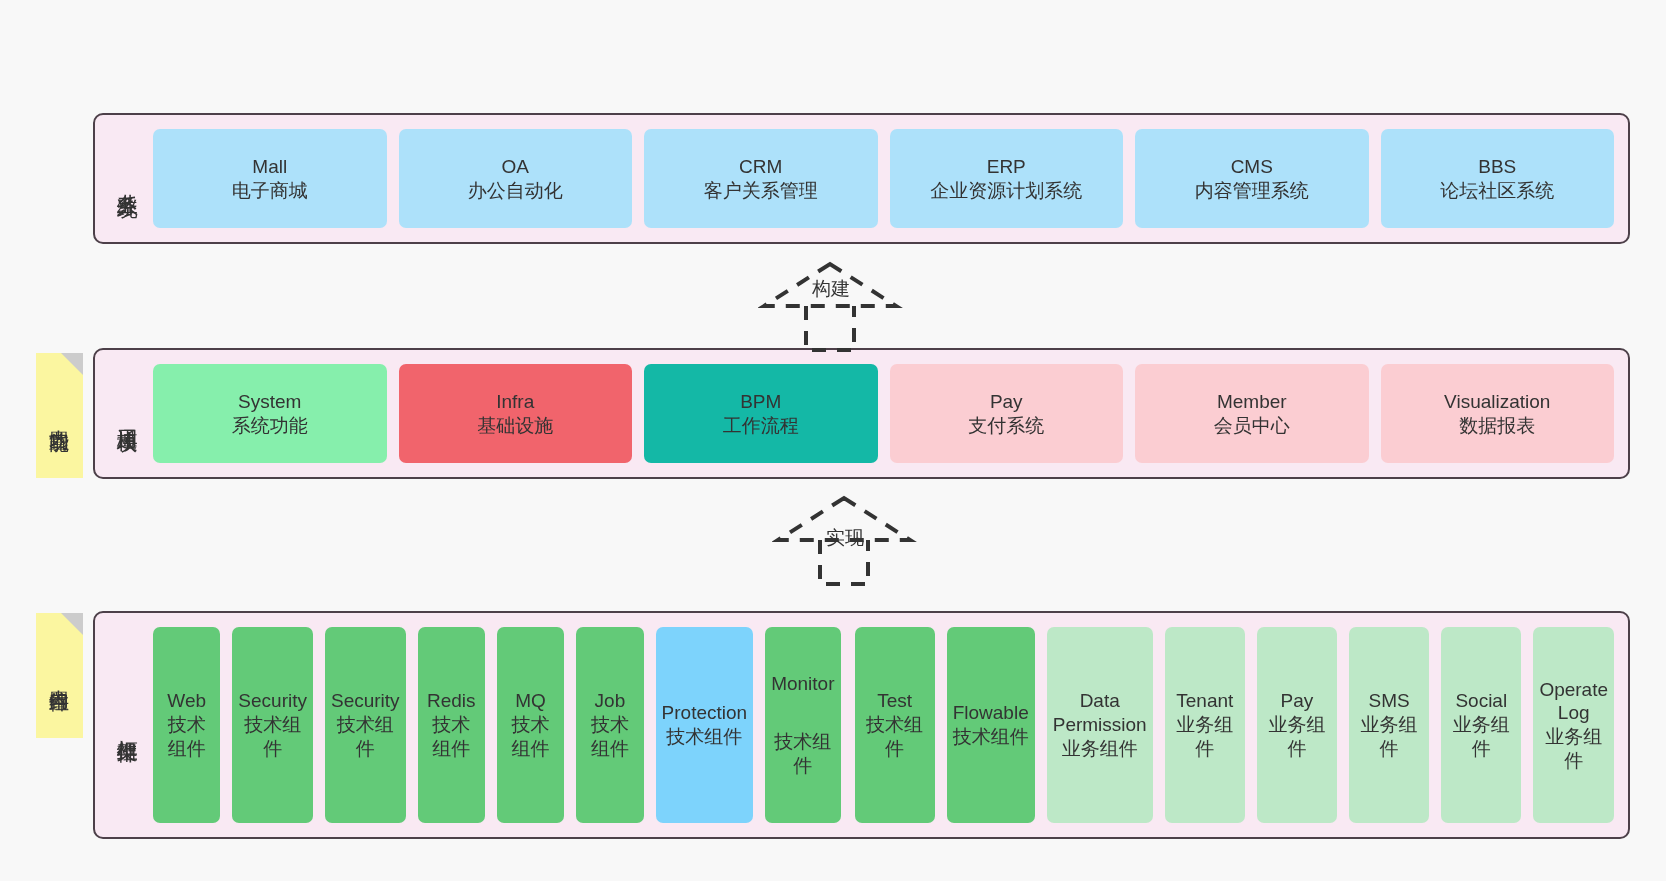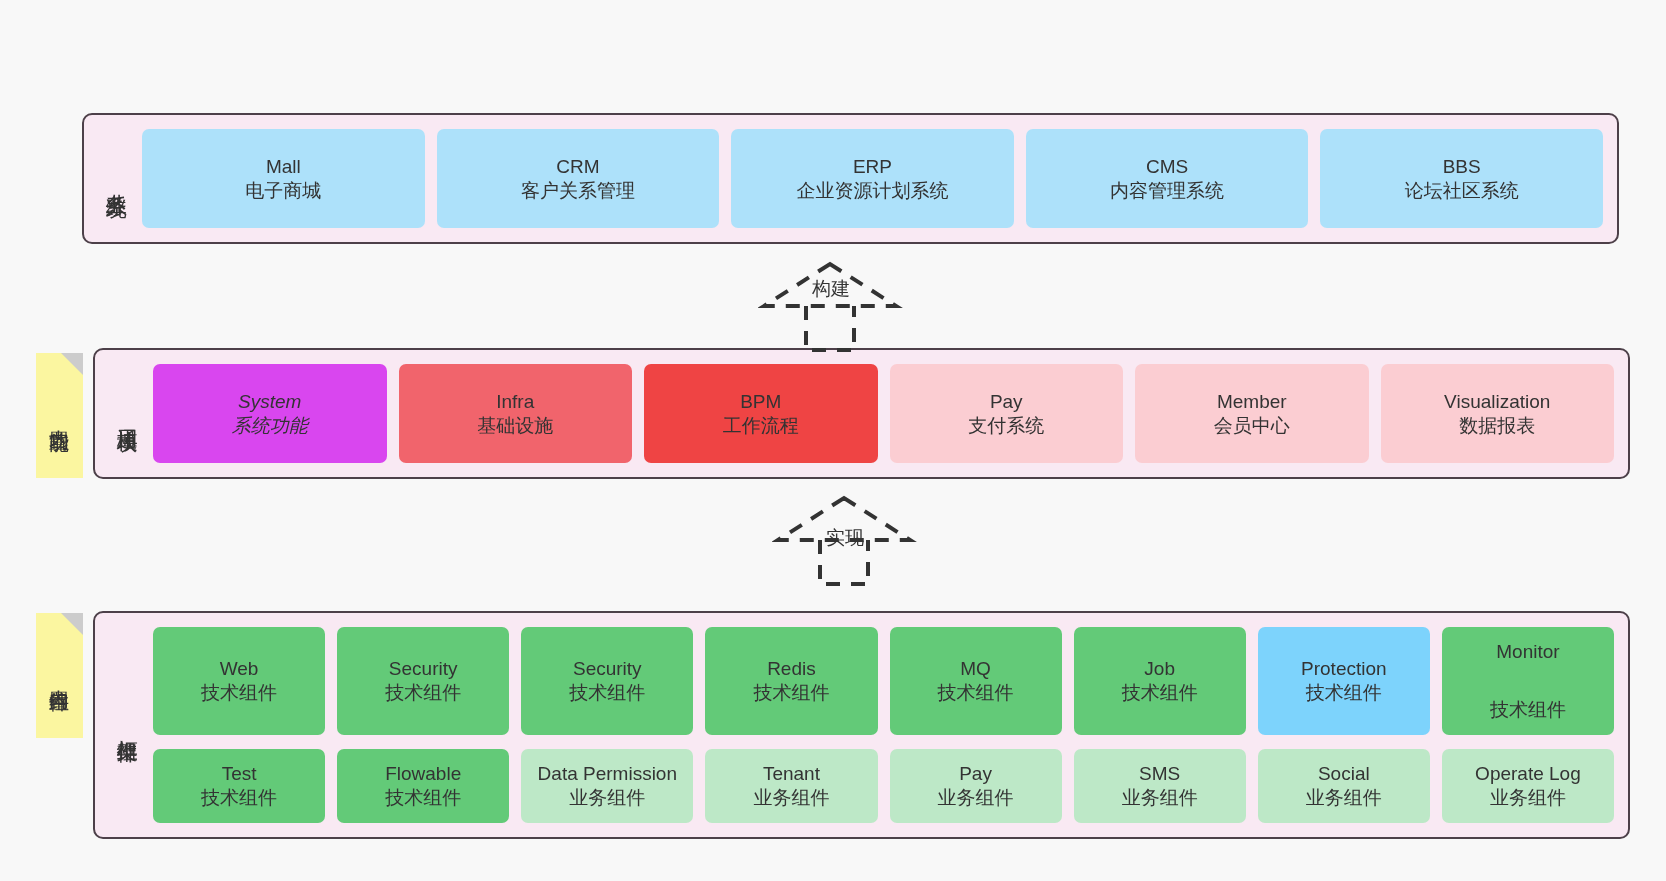--- a/index.html
+++ b/index.html
@@ -54,21 +54,21 @@
     flex: 1 1 auto;
     display: flex;
     align-items: center;
     padding: 0 14px 0 6px;
     gap: 0;
   }
 
   .grid-rows {
     flex: 1 1 auto;
     display: flex;
-    flex-direction: column;
+    flex-direction: row;
     justify-content: center;
     gap: 14px;
     height: 100%;
     padding: 14px 0;
     box-sizing: border-box;
   }
 
   .row {
     display: flex;
     gap: 12px;
@@ -142,27 +142,31 @@
     background: transparent;
     white-space: nowrap;
     user-select: none;
   }
 </style>
 </head>
 <body>
 
 <div class="canvas">
 
-  <div class="layer" id="layer-business" style="left:82px; top:113px; width:1537px; height:131px;">
+  <div class="layer" id="layer-business" style="left:93px; top:113px; width:1537px; height:131px;">
     <div class="layer-title">业务系统</div>
     <div class="layer-body">
       <div class="single-row">
         <div class="cell" style="background:#ade1fa;">
           <span class="en">Mall</span>
           <span class="cn">电子商城</span>
+        </div>
+        <div class="cell" style="background:#ade1fa;">
+          <span class="en">OA</span>
+          <span class="cn">办公自动化</span>
         </div>
         <div class="cell" style="background:#ade1fa;">
           <span class="en">CRM</span>
           <span class="cn">客户关系管理</span>
         </div>
         <div class="cell" style="background:#ade1fa;">
           <span class="en">ERP</span>
           <span class="cn">企业资源计划系统</span>
         </div>
         <div class="cell" style="background:#ade1fa;">
@@ -185,29 +189,29 @@
 
   <div class="note" style="left:36px; top:353px; width:47px; height:125px;">
     <span class="fold"></span>
     <span>内置功能</span>
   </div>
 
   <div class="layer" id="layer-common" style="left:93px; top:348px; width:1537px; height:131px;">
     <div class="layer-title">通用模块</div>
     <div class="layer-body">
       <div class="single-row">
-        <div class="cell" style="background:#d946ef;font-style:italic;">
+        <div class="cell" style="background:#86efac;">
           <span class="en">System</span>
           <span class="cn">系统功能</span>
         </div>
         <div class="cell" style="background:#f1646c;">
           <span class="en">Infra</span>
           <span class="cn">基础设施</span>
         </div>
-        <div class="cell" style="background:#ef4444;">
+        <div class="cell" style="background:#14b8a6;">
           <span class="en">BPM</span>
           <span class="cn">工作流程</span>
         </div>
         <div class="cell" style="background:#fbcdd2;">
           <span class="en">Pay</span>
           <span class="cn">支付系统</span>
         </div>
         <div class="cell" style="background:#fbcdd2;">
           <span class="en">Member</span>
           <span class="cn">会员中心</span>

